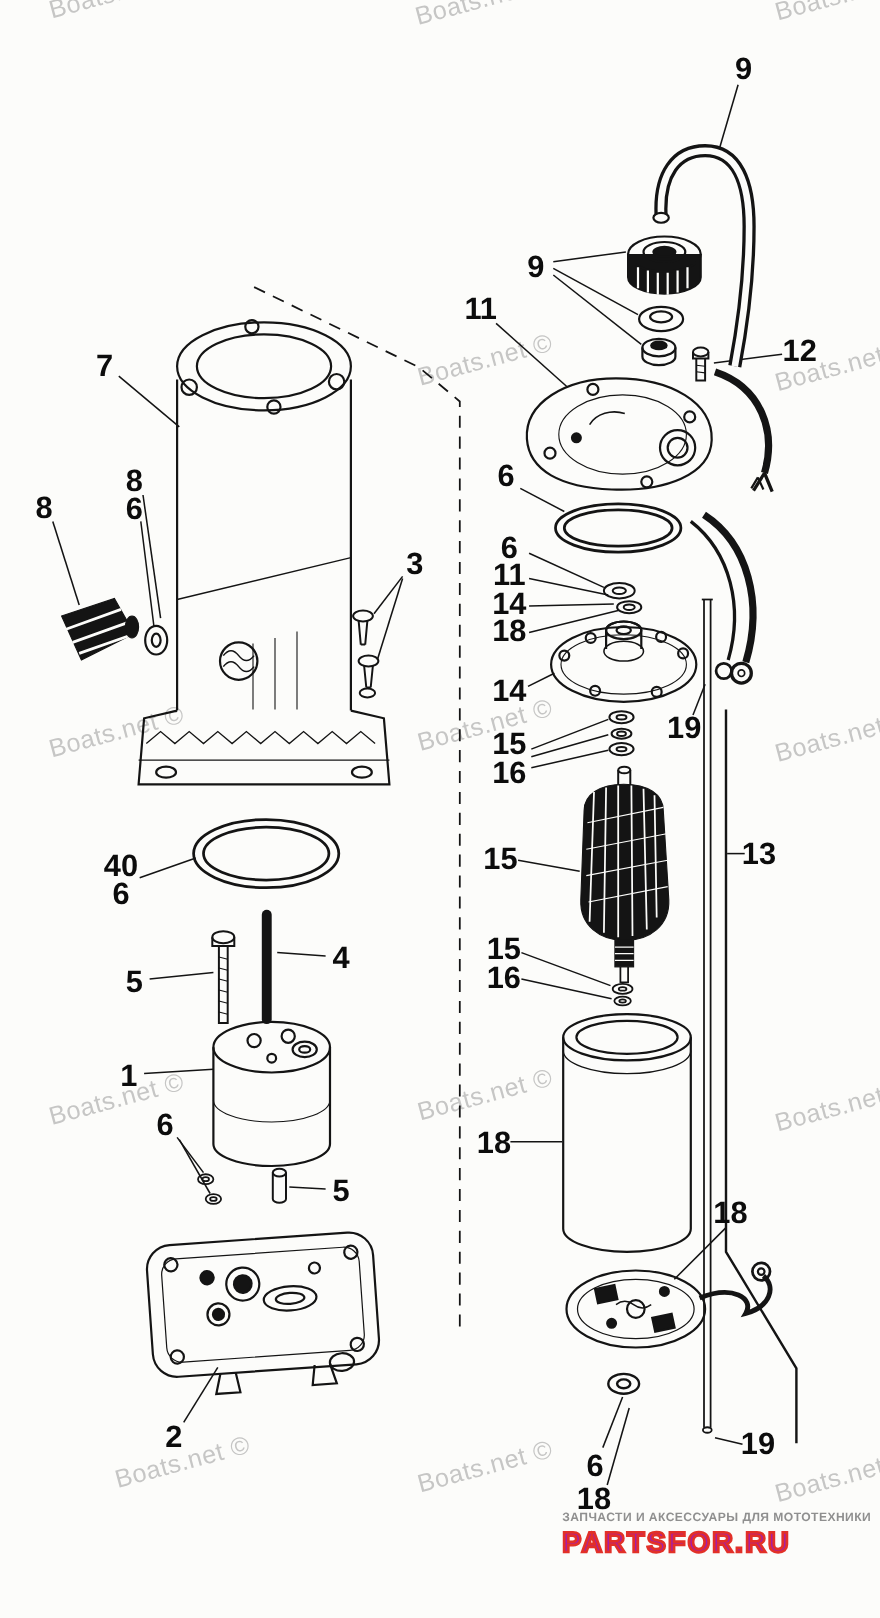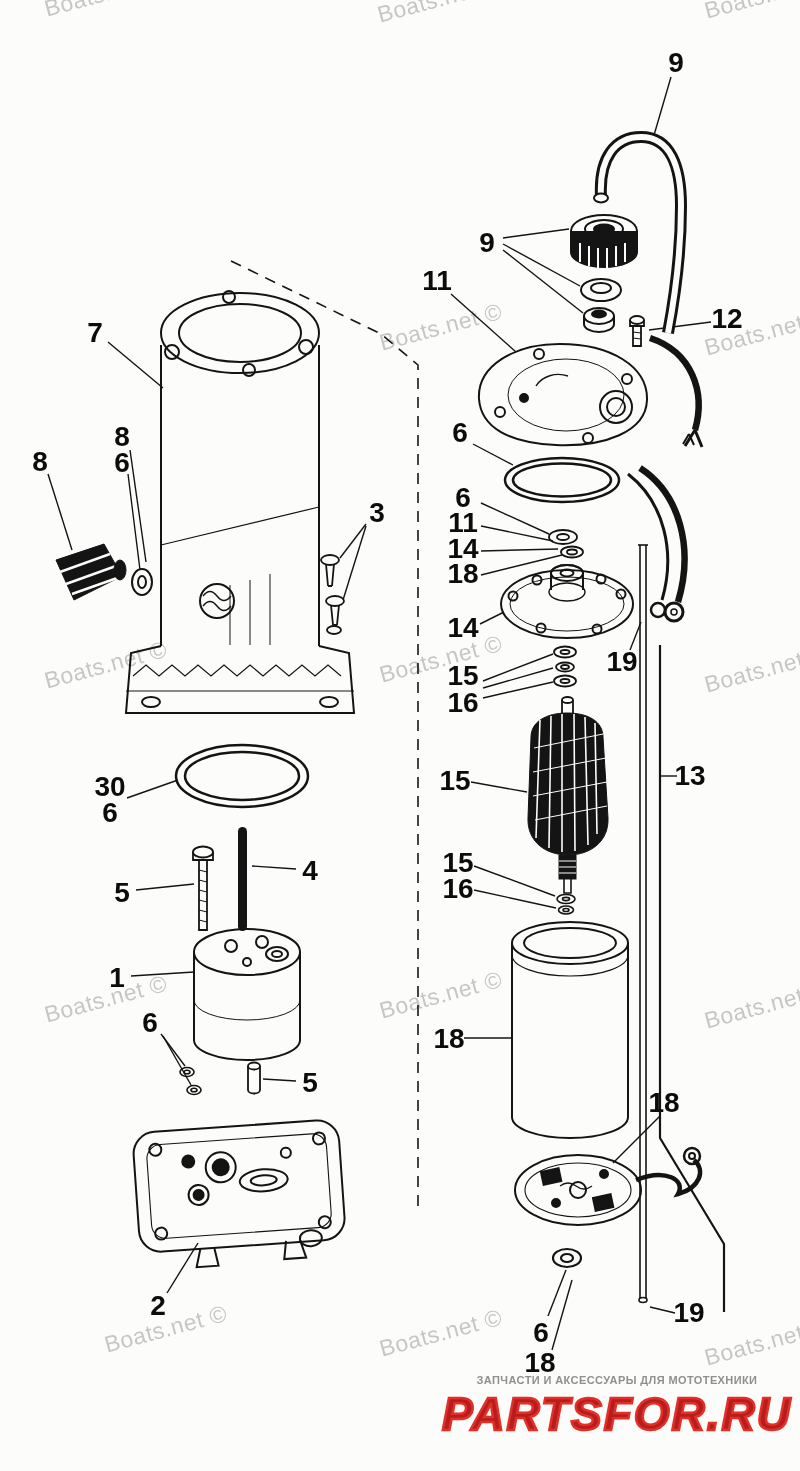--- a/index.html
+++ b/index.html
@@ -5,24 +5,24 @@
   html,body{margin:0;padding:0;}
   body{width:800px;height:1471px;background:#fcfcfa;font-family:"Liberation Sans",sans-serif;}
   #stage{position:relative;width:800px;height:1471px;overflow:hidden;}
   #watermark-layer{position:absolute;inset:0;z-index:1;}
   .watermark{position:absolute;font-size:23px;opacity:.55;white-space:nowrap;
              transform-origin:left center;letter-spacing:.5px;}
   #diagram{position:absolute;left:0;top:0;z-index:2;}
   #callout-layer{position:absolute;inset:0;z-index:3;}
   .callout{position:absolute;transform:translate(-50%,-50%);font-size:28px;font-weight:bold;
            color:#0c0c0c;line-height:1;}
-  .footer{position:absolute;right:8px;top:1374px;z-index:4;text-align:center;}
+  .footer{position:absolute;right:8px;top:1374px;z-index:4;text-align:left;}
   .tagline{font-size:11px;font-weight:bold;letter-spacing:.4px;}
-  .brand{font-size:46px;font-weight:bold;font-style:italic;letter-spacing:2px;
-         color:#b91c1c;margin-top:1px;}
+  .brand{font-size:26px;font-weight:bold;letter-spacing:2px;
+         color:#a21caf;margin-top:1px;}
 </style>
 </head>
 <body style="background: rgb(252, 252, 250);">
 
 <div id="stage">
   <div id="watermark-layer">
       <div class="watermark" style="left: 45px; top: -4px; color: rgb(154, 154, 154); transform: rotate(-15deg);">Boats.net ©</div>
       <div class="watermark" style="left: 378px; top: 2px; color: rgb(154, 154, 154); transform: rotate(-15deg);">Boats.net ©</div>
       <div class="watermark" style="left: 705px; top: -2px; color: rgb(154, 154, 154); transform: rotate(-15deg);">Boats.net ©</div>
       <div class="watermark" style="left: 380px; top: 330px; color: rgb(154, 154, 154); transform: rotate(-15deg);">Boats.net ©</div>
@@ -342,21 +342,21 @@
       <div class="callout" style="left: 377px; top: 513px;">3</div>
       <div class="callout" style="left: 463px; top: 523px;">11</div>
       <div class="callout" style="left: 463px; top: 549px;">14</div>
       <div class="callout" style="left: 463px; top: 574px;">18</div>
       <div class="callout" style="left: 463px; top: 628px;">14</div>
       <div class="callout" style="left: 622px; top: 662px;">19</div>
       <div class="callout" style="left: 463px; top: 676px;">15</div>
       <div class="callout" style="left: 463px; top: 703px;">16</div>
       <div class="callout" style="left: 455px; top: 781px;">15</div>
       <div class="callout" style="left: 690px; top: 776px;">13</div>
-      <div class="callout" style="left: 110px; top: 787px;">30</div>
+      <div class="callout" style="left: 110px; top: 787px;">40</div>
       <div class="callout" style="left: 110px; top: 813px;">6</div>
       <div class="callout" style="left: 458px; top: 863px;">15</div>
       <div class="callout" style="left: 310px; top: 871px;">4</div>
       <div class="callout" style="left: 458px; top: 889px;">16</div>
       <div class="callout" style="left: 122px; top: 893px;">5</div>
       <div class="callout" style="left: 117px; top: 978px;">1</div>
       <div class="callout" style="left: 150px; top: 1023px;">6</div>
       <div class="callout" style="left: 449px; top: 1039px;">18</div>
       <div class="callout" style="left: 310px; top: 1083px;">5</div>
       <div class="callout" style="left: 664px; top: 1103px;">18</div>

